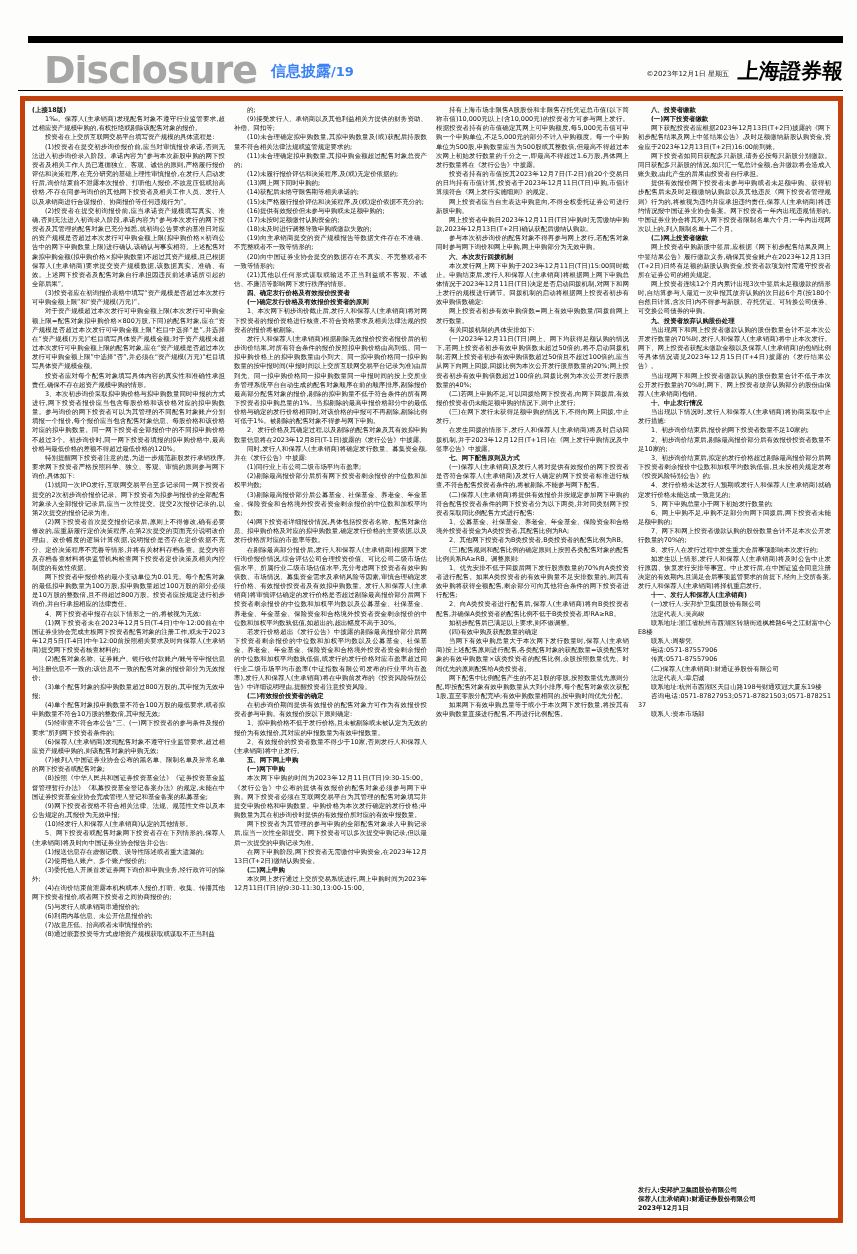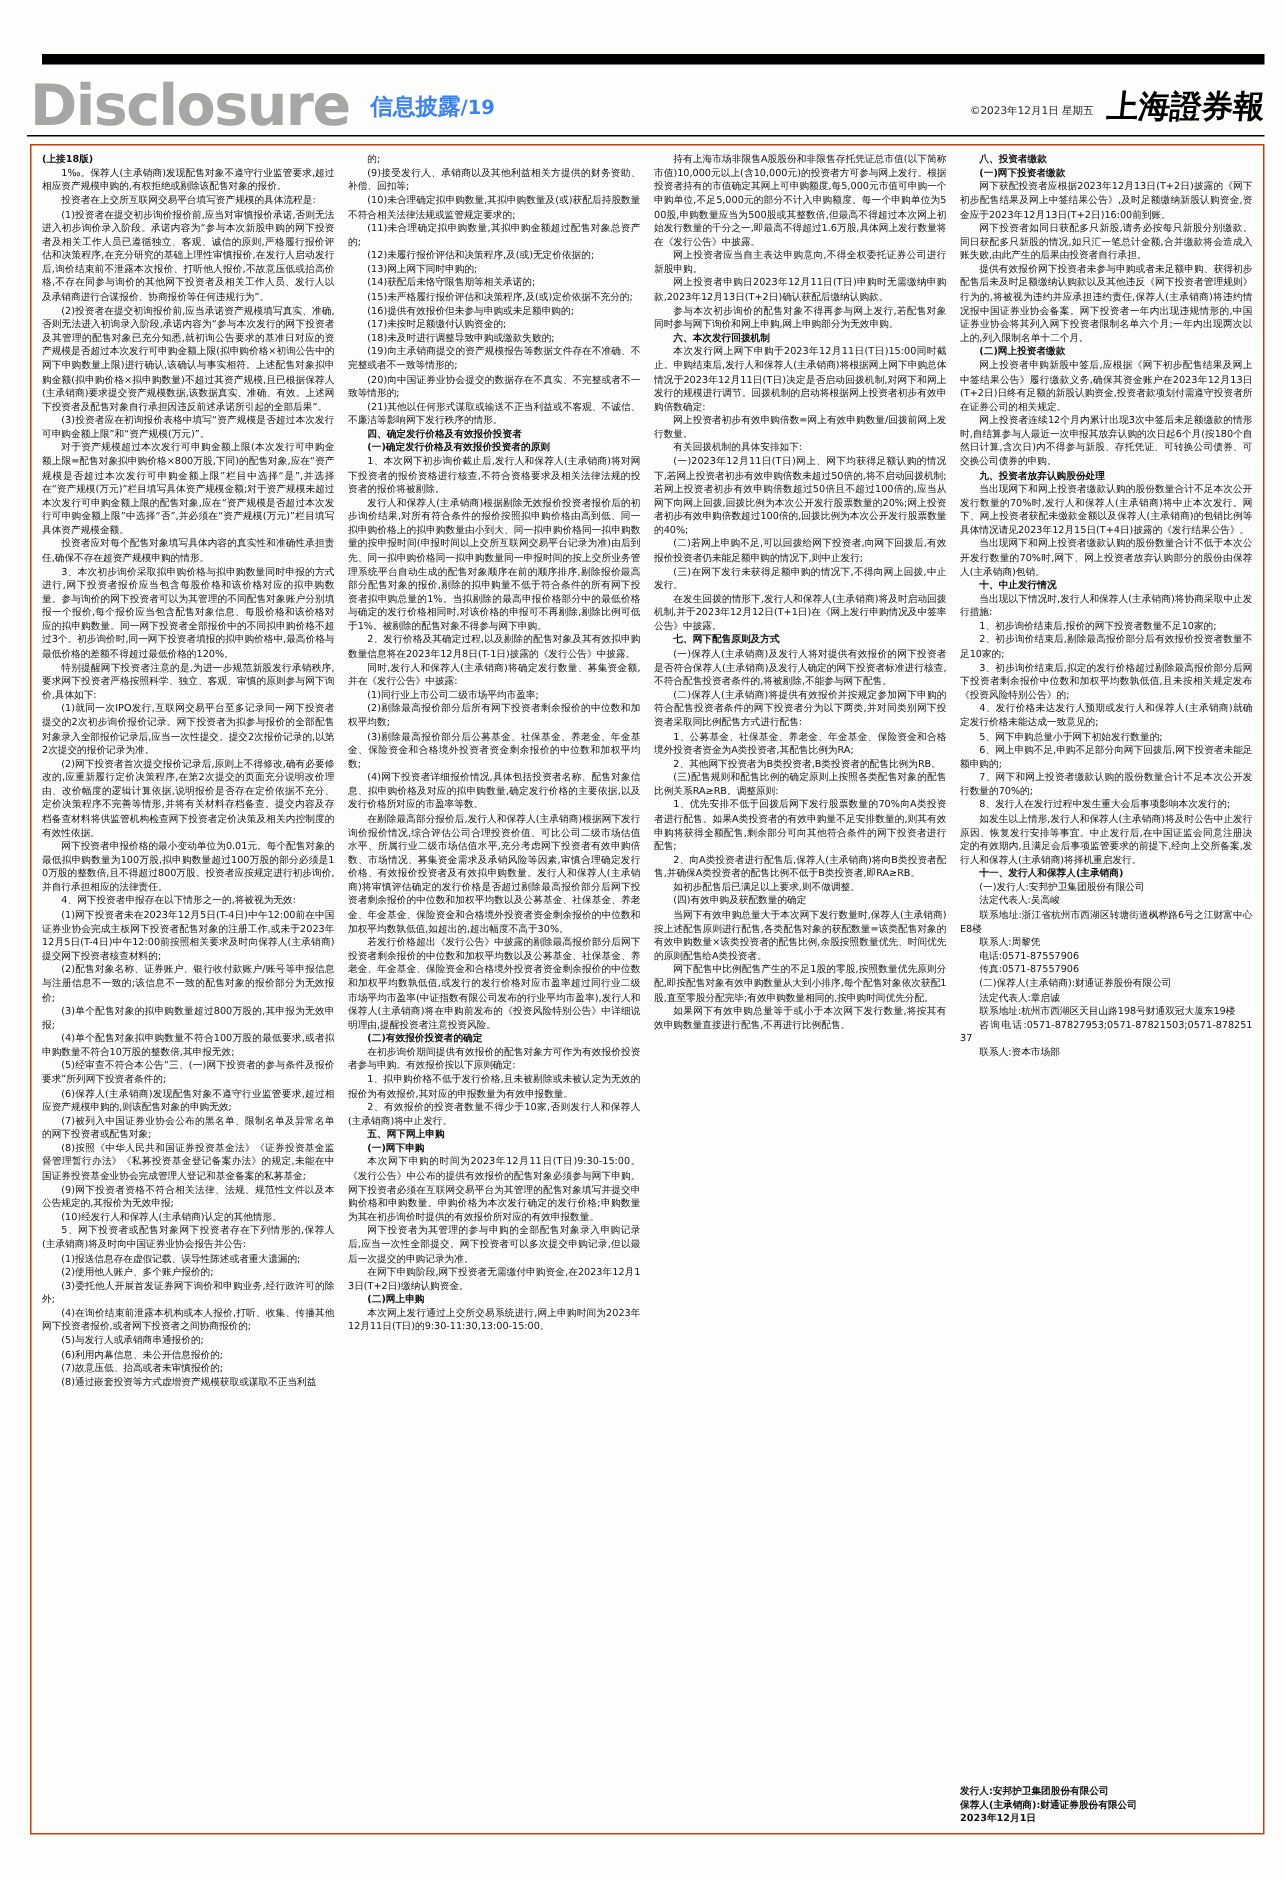--- a/index.html
+++ b/index.html
@@ -1,31 +1,31 @@
 <!DOCTYPE html>
 <html><head>
 <meta charset="utf-8">
 <style>
   html,body{margin:0;padding:0;background:#e8e8e8;}
   .page{position:relative;width:857px;height:1254px;background:#fdfdfc;margin:0 auto;
         font-family:"DejaVu Sans","Liberation Sans",sans-serif;color:#111;overflow:hidden;}
   
   .topbar{position:absolute;top:36px;left:28px;right:14px;height:7px;background:#000;}
-  .header-row{position:absolute;top:44px;left:20px;right:14px;height:44px;display:flex;align-items:flex-end;}
+  .header-row{position:absolute;top:44px;left:44px;right:14px;height:44px;display:flex;align-items:flex-end;}
   .disclosure{font-size:38px;font-weight:900;letter-spacing:-1px;color:#a6a6a6;line-height:.92;
               font-family:"DejaVu Sans","Liberation Sans",sans-serif;}
   .cn-title{margin-left:14px;padding-bottom:7px;font-size:15px;font-weight:bold;color:#3b82f6;}
   .cn-title .pgno{font-weight:bold;font-size:13px;}
   .issue-date{margin-left:auto;padding-bottom:9px;font-size:7px;color:#222;}
   .masthead{margin-left:9px;padding-bottom:3px;font-size:21px;font-weight:bold;
             font-family:"DejaVu Serif","Liberation Serif",serif;transform:skewX(-6deg);color:#000;}
   .header-rule{position:absolute;top:90px;left:18px;right:14px;height:1px;background:#000;}
   
   .article-box{position:absolute;top:96px;left:20px;right:14px;bottom:31px;
-               border:1px solid #c2410c;padding:5px 7px;display:flex;gap:9px;background:#fdfdfc;}
+               border:5px solid #c2410c;padding:5px 7px;display:flex;gap:9px;background:#fdfdfc;}
   .col{flex:1 1 0;min-width:0;font-size:6.45px;line-height:1.42;text-align:justify;
        overflow:hidden;display:flex;flex-direction:column;}
   .col p{margin:0;text-indent:2em;word-break:break-all;}
   .col p.lead{text-indent:0;font-weight:bold;}
   .col p.h{font-weight:bold;}
   .col p.sig{font-weight:bold;text-align:left;text-indent:0;}
   .col div.gap{flex:1 1 auto;}
 </style>
 </head>
 <body>
@@ -110,20 +110,21 @@
         <p class="h">五、网下网上申购</p>
         <p class="h">(一)网下申购</p>
         <p class="">本次网下申购的时间为2023年12月11日(T日)9:30-15:00。《发行公告》中公布的提供有效报价的配售对象必须参与网下申购。网下投资者必须在互联网交易平台为其管理的配售对象填写并提交申购价格和申购数量。申购价格为本次发行确定的发行价格;申购数量为其在初步询价时提供的有效报价所对应的有效申报数量。</p>
         <p class="">网下投资者为其管理的参与申购的全部配售对象录入申购记录后,应当一次性全部提交。网下投资者可以多次提交申购记录,但以最后一次提交的申购记录为准。</p>
         <p class="">在网下申购阶段,网下投资者无需缴付申购资金,在2023年12月13日(T+2日)缴纳认购资金。</p>
         <p class="h">(二)网上申购</p>
         <p class="">本次网上发行通过上交所交易系统进行,网上申购时间为2023年12月11日(T日)的9:30-11:30,13:00-15:00。</p>
       </div>
     <div class="col" id="col2">
         <p class="">持有上海市场非限售A股股份和非限售存托凭证总市值(以下简称市值)10,000元以上(含10,000元)的投资者方可参与网上发行。根据投资者持有的市值确定其网上可申购额度,每5,000元市值可申购一个申购单位,不足5,000元的部分不计入申购额度。每一个申购单位为500股,申购数量应当为500股或其整数倍,但最高不得超过本次网上初始发行数量的千分之一,即最高不得超过1.6万股,具体网上发行数量将在《发行公告》中披露。</p>
+        <p class="">投资者持有的市值按其2023年12月7日(T-2日)前20个交易日的日均持有市值计算,投资者于2023年12月11日(T日)申购,市值计算须符合《网上发行实施细则》的规定。</p>
         <p class="">网上投资者应当自主表达申购意向,不得全权委托证券公司进行新股申购。</p>
         <p class="">网上投资者申购日2023年12月11日(T日)申购时无需缴纳申购款,2023年12月13日(T+2日)确认获配后缴纳认购款。</p>
         <p class="">参与本次初步询价的配售对象不得再参与网上发行,若配售对象同时参与网下询价和网上申购,网上申购部分为无效申购。</p>
         <p class="h">六、本次发行回拨机制</p>
         <p class="">本次发行网上网下申购于2023年12月11日(T日)15:00同时截止。申购结束后,发行人和保荐人(主承销商)将根据网上网下申购总体情况于2023年12月11日(T日)决定是否启动回拨机制,对网下和网上发行的规模进行调节。回拨机制的启动将根据网上投资者初步有效申购倍数确定:</p>
         <p class="">网上投资者初步有效申购倍数=网上有效申购数量/回拨前网上发行数量。</p>
         <p class="">有关回拨机制的具体安排如下:</p>
         <p class="">(一)2023年12月11日(T日)网上、网下均获得足额认购的情况下,若网上投资者初步有效申购倍数未超过50倍的,将不启动回拨机制;若网上投资者初步有效申购倍数超过50倍且不超过100倍的,应当从网下向网上回拨,回拨比例为本次公开发行股票数量的20%;网上投资者初步有效申购倍数超过100倍的,回拨比例为本次公开发行股票数量的40%;</p>
         <p class="">(二)若网上申购不足,可以回拨给网下投资者,向网下回拨后,有效报价投资者仍未能足额申购的情况下,则中止发行;</p>
         <p class="">(三)在网下发行未获得足额申购的情况下,不得向网上回拨,中止发行。</p>

